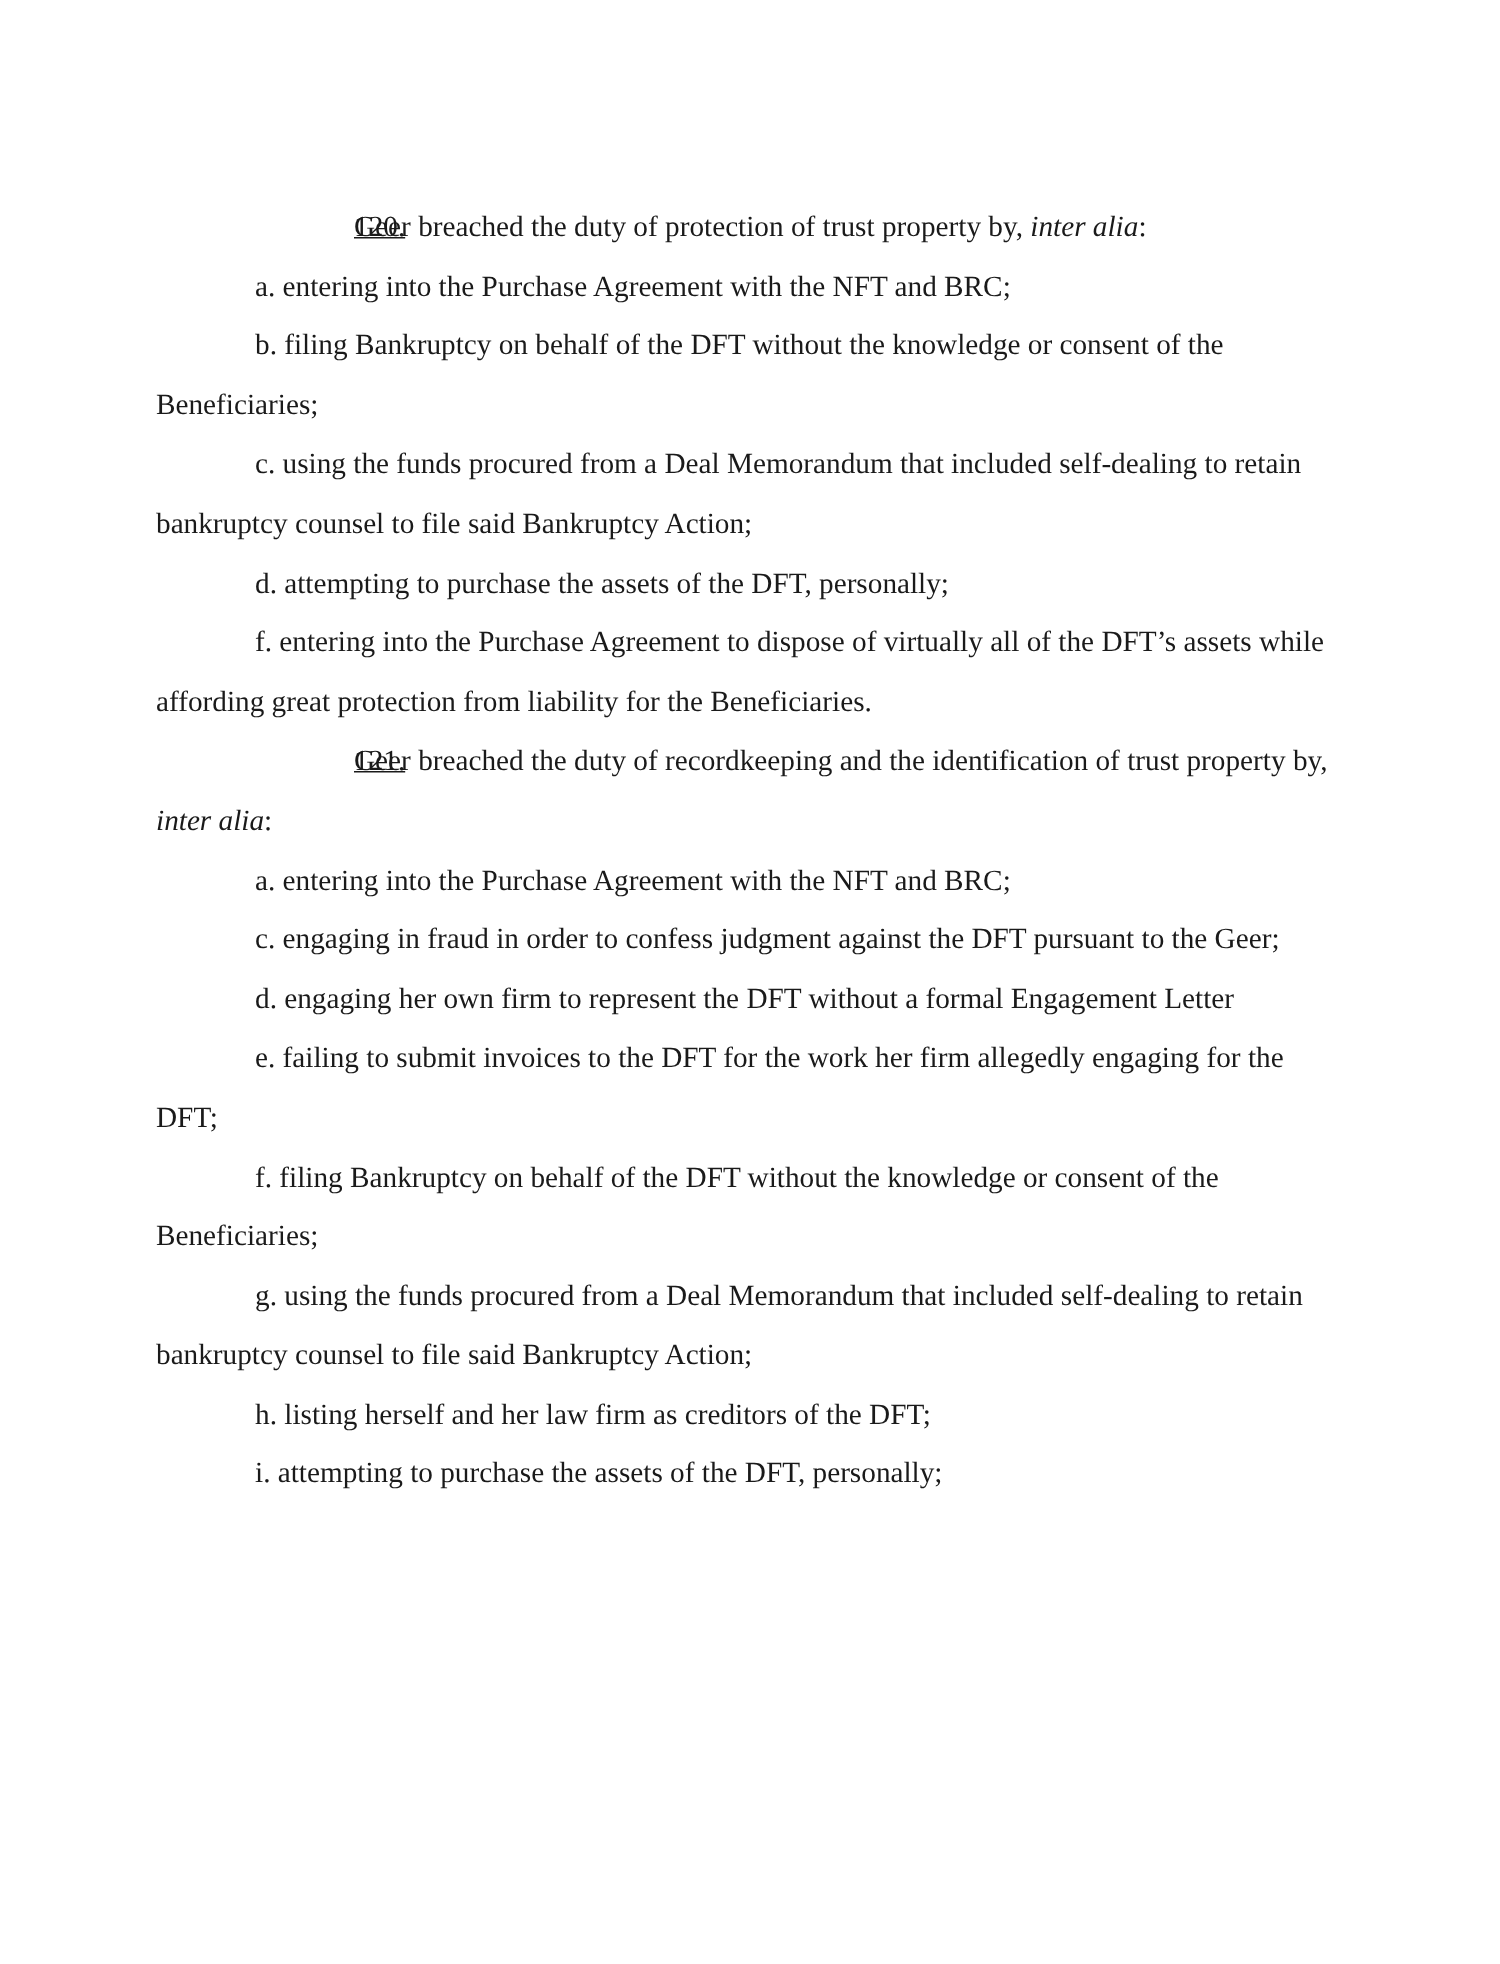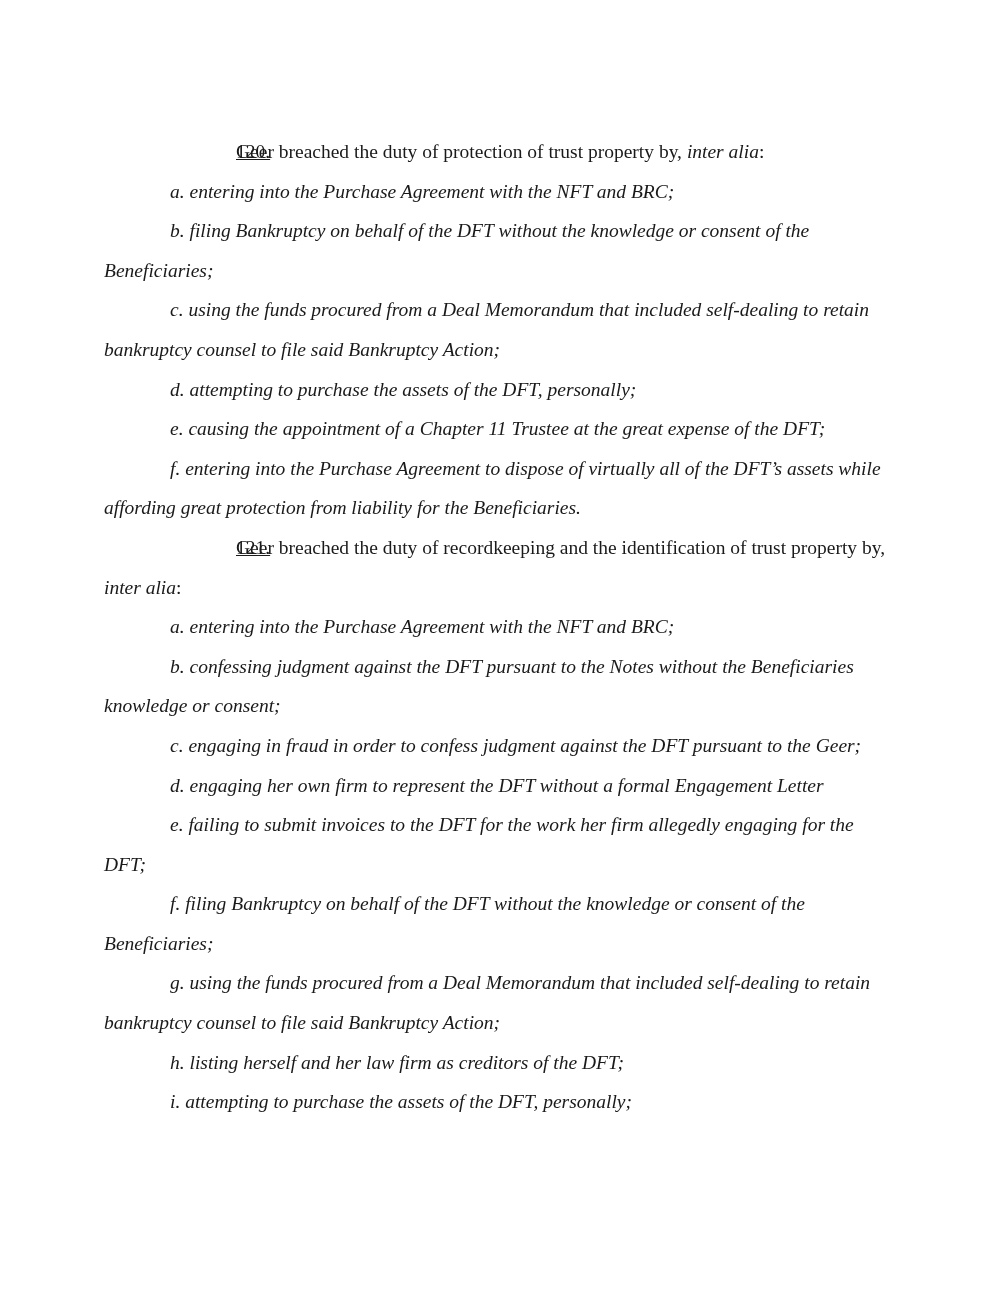--- a/index.html
+++ b/index.html
@@ -26,21 +26,20 @@
     line-height: 39.6px;
     text-align: left;
   }
   .para {
     margin: 0;
     padding: 0;
     text-indent: 66px;
   }
   .para.sub {
     text-indent: 66px;
-    font-style: italic;
   }
   .para.numbered .num {
     display: inline-block;
     width: 66px;
     text-decoration: underline;
   }
   em {
   }
 </style>
 </head>
@@ -50,29 +49,27 @@
   <div class="doc-body">
 
     <p class="para numbered">
       <span class="num">120.</span><span>Geer breached the duty of protection of trust property by,</span> <em>inter alia</em><span>:</span>
     </p>
 
     <p class="para sub">a. entering into the Purchase Agreement with the NFT and BRC;</p>
     <p class="para sub">b. filing Bankruptcy on behalf of the DFT without the knowledge or consent of the Beneficiaries;</p>
     <p class="para sub">c. using the funds procured from a Deal Memorandum that included self-dealing to retain bankruptcy counsel to file said Bankruptcy Action;</p>
     <p class="para sub">d. attempting to purchase the assets of the DFT, personally;</p>
-    <p class="para sub">e. causing the appointment of a Chapter 11 Trustee at the great expense of the DFT;</p>
     <p class="para sub">f. entering into the Purchase Agreement to dispose of virtually all of the DFT’s assets while affording great protection from liability for the Beneficiaries.</p>
 
     <p class="para numbered">
       <span class="num">121.</span><span>Geer breached the duty of recordkeeping and the identification of trust property by,</span> <em>inter alia</em><span>:</span>
     </p>
 
     <p class="para sub">a. entering into the Purchase Agreement with the NFT and BRC;</p>
-    <p class="para sub">b. confessing judgment against the DFT pursuant to the Notes without the Beneficiaries knowledge or consent;</p>
     <p class="para sub">c. engaging in fraud in order to confess judgment against the DFT pursuant to the Geer;</p>
     <p class="para sub">d. engaging her own firm to represent the DFT without a formal Engagement Letter</p>
     <p class="para sub">e. failing to submit invoices to the DFT for the work her firm allegedly engaging for the DFT;</p>
     <p class="para sub">f. filing Bankruptcy on behalf of the DFT without the knowledge or consent of the Beneficiaries;</p>
     <p class="para sub">g. using the funds procured from a Deal Memorandum that included self-dealing to retain bankruptcy counsel to file said Bankruptcy Action;</p>
     <p class="para sub">h. listing herself and her law firm as creditors of the DFT;</p>
     <p class="para sub">i. attempting to purchase the assets of the DFT, personally;</p>
 
   </div>
 </div>

